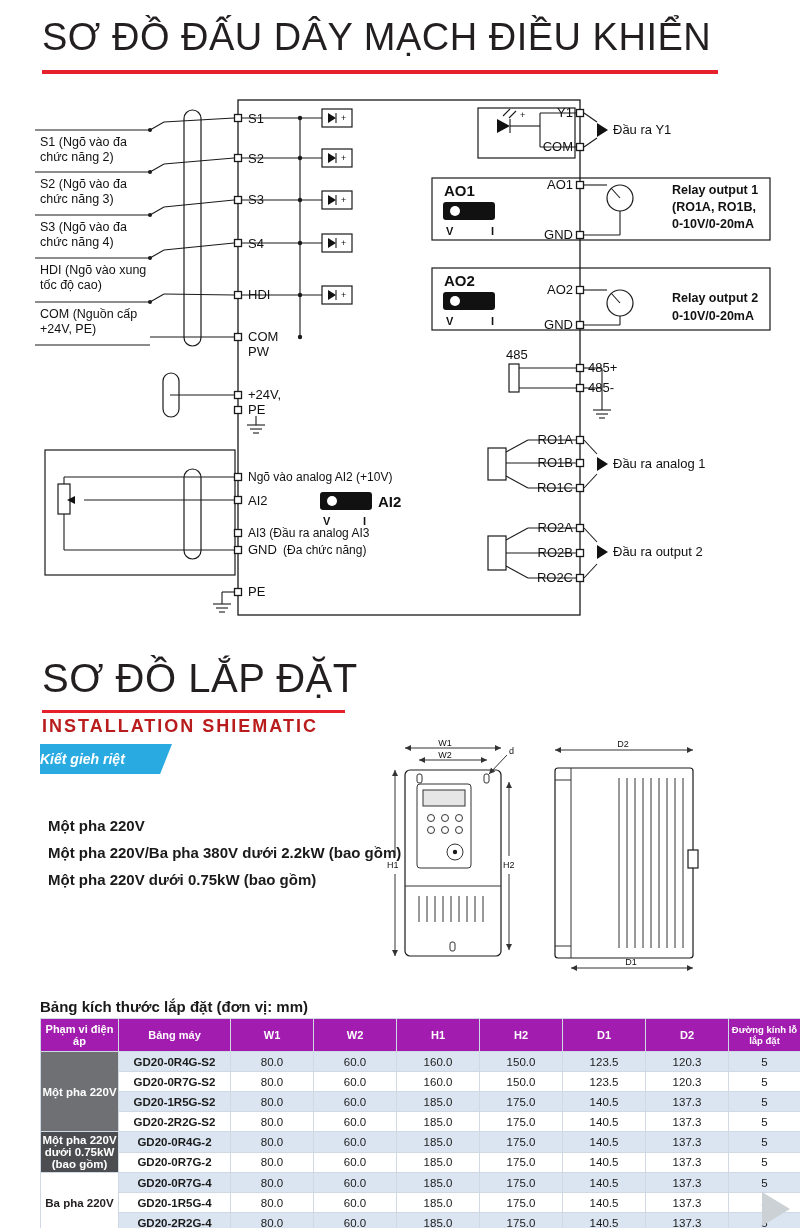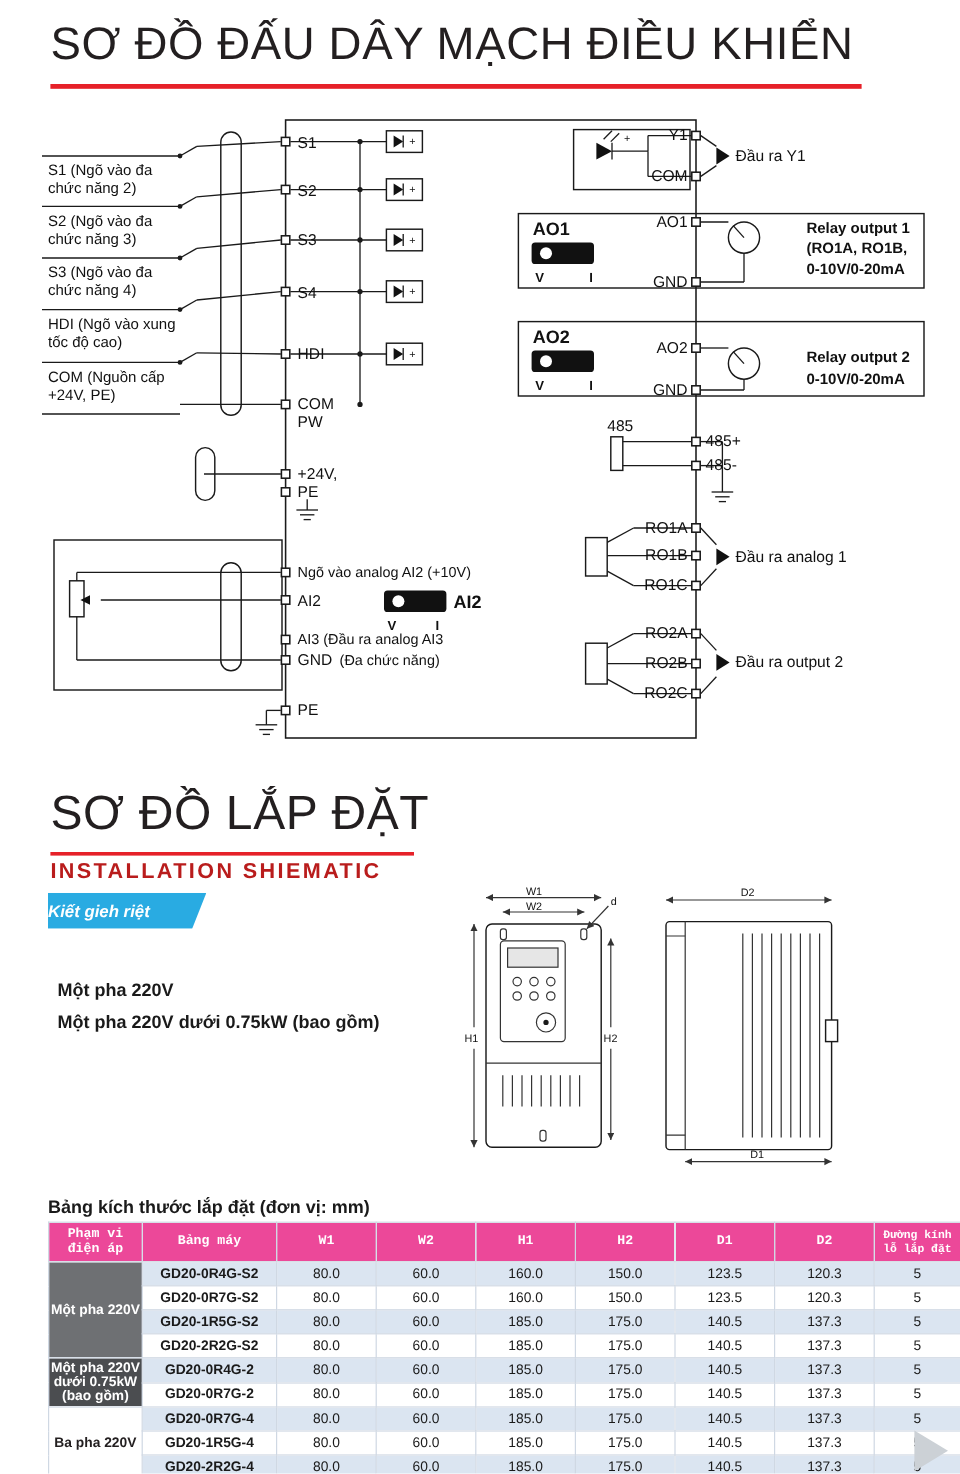--- a/index.html
+++ b/index.html
@@ -28,21 +28,21 @@
   .t13{font-size:13px;}
   .t12b{font-size:12.5px;font-weight:bold;}
   .t15b{font-size:15px;font-weight:bold;}
   .end{text-anchor:end;}
   .mid{text-anchor:middle;}
   .dim{stroke:#333;stroke-width:1;fill:none;}
   .thin{stroke:#333;stroke-width:1;fill:none;}
   
   table.dims{border-collapse:collapse;table-layout:fixed;width:760px;}
   table.dims th,table.dims td{border:1px solid #cfd8e3;text-align:center;vertical-align:middle;overflow:hidden;}
-  table.dims th{background:#ec4899;color:#fff;font-size:11px;font-weight:bold;padding:4px 1px;font-family:Liberation Mono, monospace;}
+  table.dims th{background:#a21caf;color:#fff;font-size:11px;font-weight:bold;padding:4px 1px;}
   table.dims th.small{font-size:9.5px;line-height:11px;}
   table.dims td{font-size:11.5px;padding:2px 1px;height:15px;}
   td.model{font-weight:bold;}
   tr.rowA td{background:#dbe5f1;}
   tr.rowB td{background:#ffffff;}
   td.grp{font-size:10.5px;font-weight:bold;line-height:12px;padding:2px;}
   tr td.g1{background:#6e7073;color:#fff;}
   tr td.g2{background:#4b4d50;color:#fff;}
   tr td.g3{background:#ffffff;color:#231f20;}
   .watermark{width:0;height:0;border-top:17px solid transparent;border-bottom:17px solid transparent;border-left:28px solid #ccd1d6;}
@@ -379,20 +379,21 @@
 <div class="abs title" style="left:42px;top:656px;font-size:40px;">SƠ ĐỒ LẮP ĐẶT</div>
 <div class="abs rule" style="left:42px;top:710px;width:303px;height:3px;"></div>
 <div class="abs subtitle" style="left:42px;top:716px;font-size:18px;">INSTALLATION SHIEMATIC</div>
 
 <div class="abs badge" style="left:40px;top:744px;width:132px;height:30px;">
   <span>Kiết gieh riệt</span>
 </div>
 
 <div class="abs" style="left:48px;top:812px;">
   <div class="note">Một pha 220V</div>
+  <div class="note">Một pha 220V/Ba pha 380V dưới 2.2kW (bao gồm)</div>
   <div class="note">Một pha 220V dưới 0.75kW (bao gồm)</div>
 </div>
 
 <svg class="abs" style="left:385px;top:738px;" width="340" height="240" viewBox="0 0 340 240">
   <defs>
     <marker id="arr" markerWidth="8" markerHeight="8" refX="6" refY="3" orient="auto-start-reverse">
       <path d="M0,0 L6,3 L0,6 z" fill="#333"></path>
     </marker>
   </defs>
 

